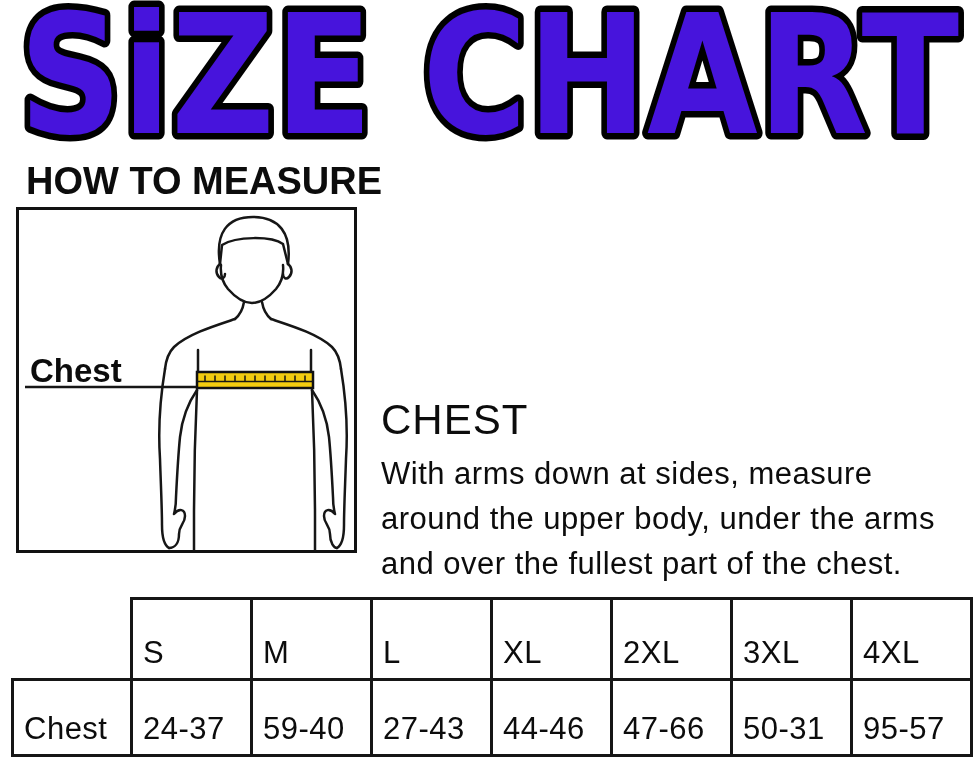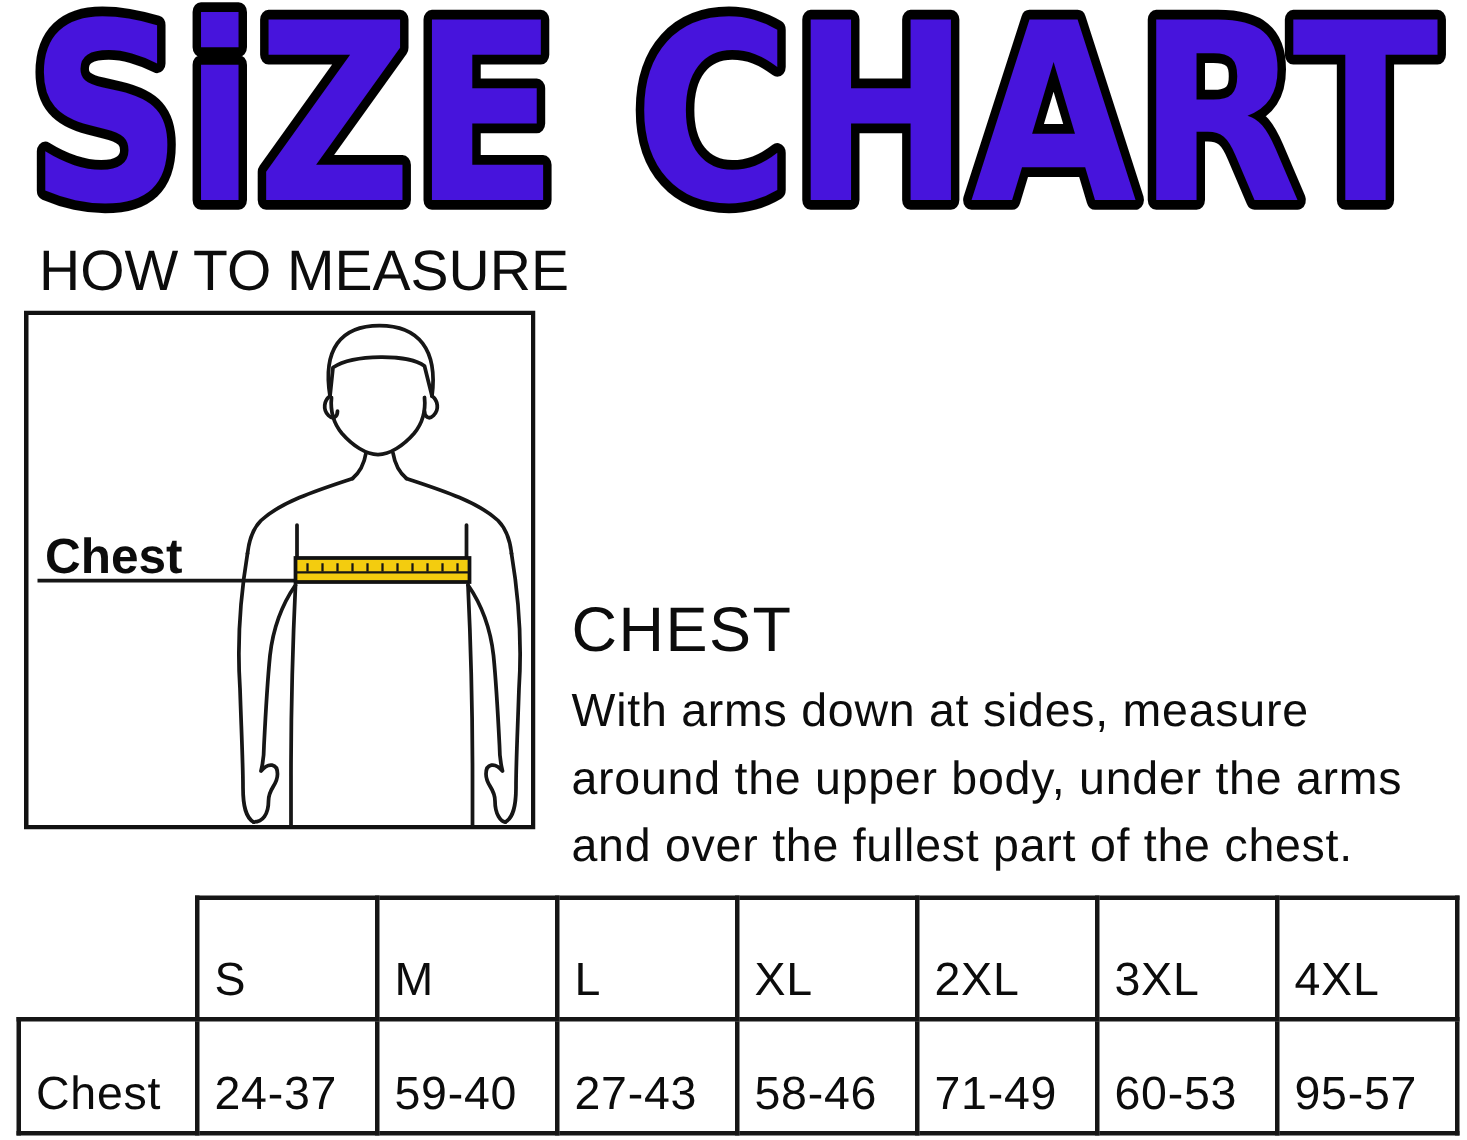--- a/index.html
+++ b/index.html
@@ -10,21 +10,21 @@
   }
   .title-svg { position: absolute; left: 0; top: 0; }
   .title-svg text {
     font-family: "DejaVu Sans", sans-serif;
     font-weight: bold;
     paint-order: stroke;
     stroke-linejoin: round;
     stroke-linecap: round;
   }
   .how-to { position: absolute; left: 26px; top: 160px;
-    font-size: 38px; font-weight: normal; letter-spacing: 0px; color: #0c0c0c; }
+    font-size: 38px; font-weight: bold; letter-spacing: 0px; color: #0c0c0c; }
   .figure-svg { position: absolute; left: 16px; top: 207px; }
   .chest-callout-label { position: absolute; left: 30px; top: 352px;
     font-size: 33px; font-weight: bold; color: #0c0c0c; }
   .measure-head { position: absolute; left: 381px; top: 396px;
     font-size: 42px; font-weight: normal; letter-spacing: 1px; color: #0c0c0c; }
   .measure-desc { position: absolute; left: 381px; top: 451px; width: 600px;
     font-size: 31px; line-height: 45px; letter-spacing: 0.5px; color: #0c0c0c; }
   table.size-table { position: absolute; left: 11px; top: 597px;
     border-collapse: collapse; table-layout: fixed; }
   .size-table th, .size-table td {
@@ -119,21 +119,21 @@
       <th>XL</th>
       <th>2XL</th>
       <th>3XL</th>
       <th>4XL</th>
     </tr>
     <tr class="data-row">
       <td>Chest</td>
       <td>24-37</td>
       <td>59-40</td>
       <td>27-43</td>
-      <td>58-46</td>
-      <td>71-49</td>
-      <td>60-53</td>
+      <td>44-46</td>
+      <td>47-66</td>
+      <td>50-31</td>
       <td>95-57</td>
     </tr>
   </tbody>
     </table>
 
 </div>
 
 </body></html>

